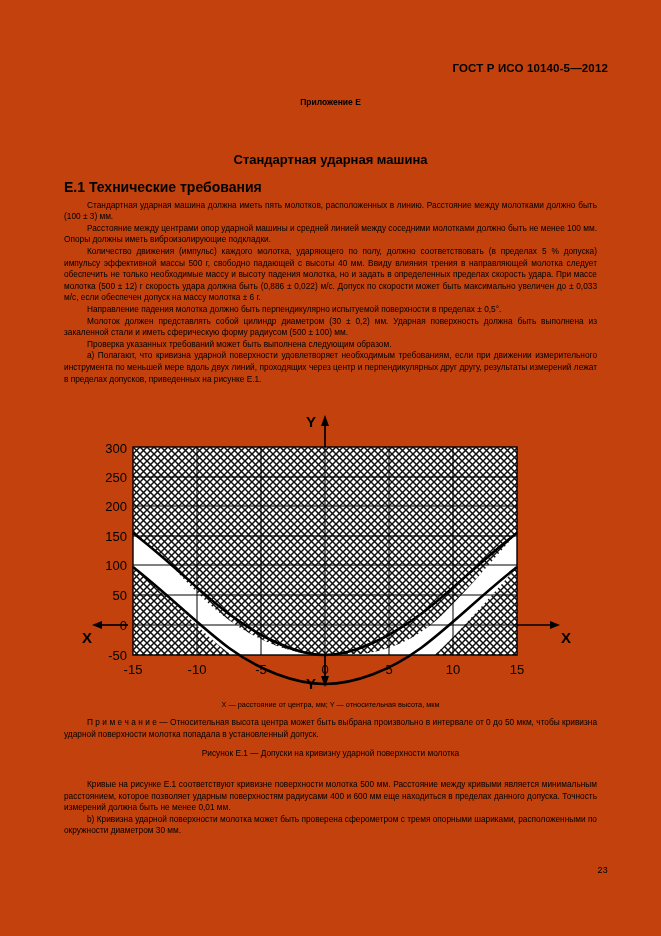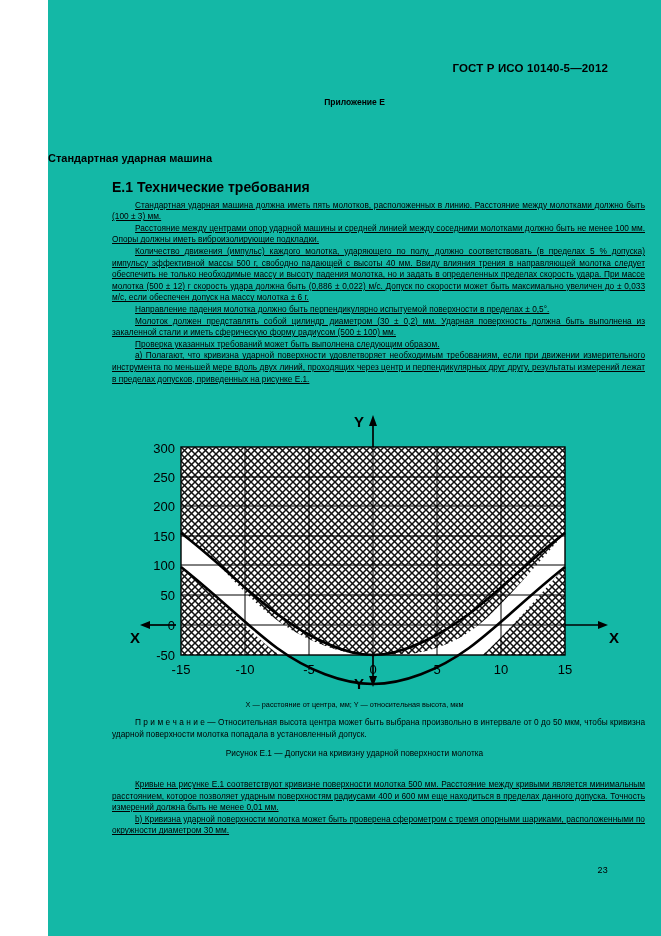--- a/index.html
+++ b/index.html
@@ -12,22 +12,21 @@
     height: 936px;
     position: relative;
     font-family: "Liberation Sans", sans-serif;
     color: #000000;
     overflow: hidden;
   }
 
   .page {
     position: absolute;
     inset: 0;
-    background: #14b8a6;
-    margin-left: 48px;
+    background: #c2410c;
   }
 
   
   .doc-header {
     position: absolute;
     top: 62px;
     right: 53px;
     font-size: 11.5px;
     font-weight: bold;
     letter-spacing: 0.15px;
@@ -45,22 +44,22 @@
     font-weight: bold;
     line-height: 13px;
   }
   .annex-block .line2 { font-weight: bold; }
 
   .section-title {
     position: absolute;
     top: 152px;
     left: 0;
     right: 0;
-    text-align: left;
-    font-size: 11px;
+    text-align: center;
+    font-size: 13px;
     font-weight: bold;
   }
 
   
   .body-text {
     position: absolute;
     top: 182px;
     left: 64px;
     width: 533px;
     font-size: 8.3px;
@@ -69,21 +68,20 @@
   }
   .sub-head {
     font-weight: bold;
     margin-bottom: 6px;
     font-size: 14px;
   }
   .body-text p {
     margin: 0;
     text-indent: 23px;
     text-align: justify;
-    text-decoration: underline;
   }
 
   
   .figure {
     position: absolute;
     top: 412px;
     left: 0;
     width: 661px;
     height: 290px;
   }
@@ -118,21 +116,20 @@
   }
 
   .body-text-2 {
     position: absolute;
     top: 779px;
     left: 64px;
     width: 533px;
     font-size: 8.3px;
     line-height: 11.6px;
     text-align: justify;
-    text-decoration: underline;
   }
   .body-text-2 p { margin: 0; text-indent: 23px; }
 
   .page-number {
     position: absolute;
     top: 866px;
     right: 53px;
     font-size: 9px;
     font-family: Liberation Mono, monospace;
   }

